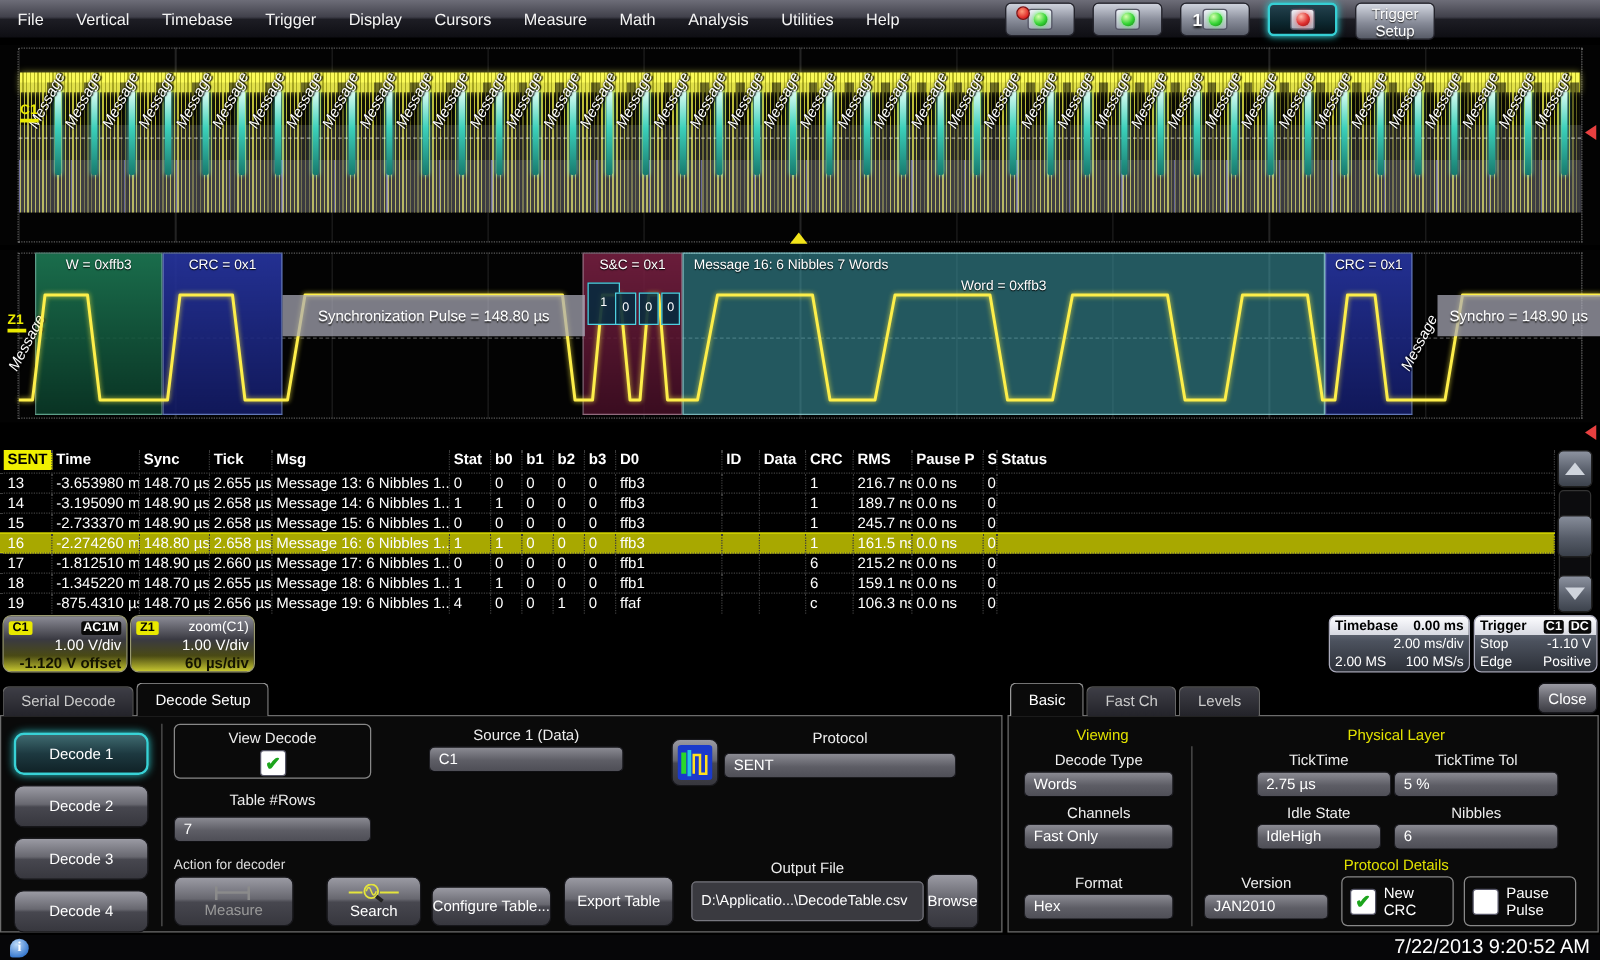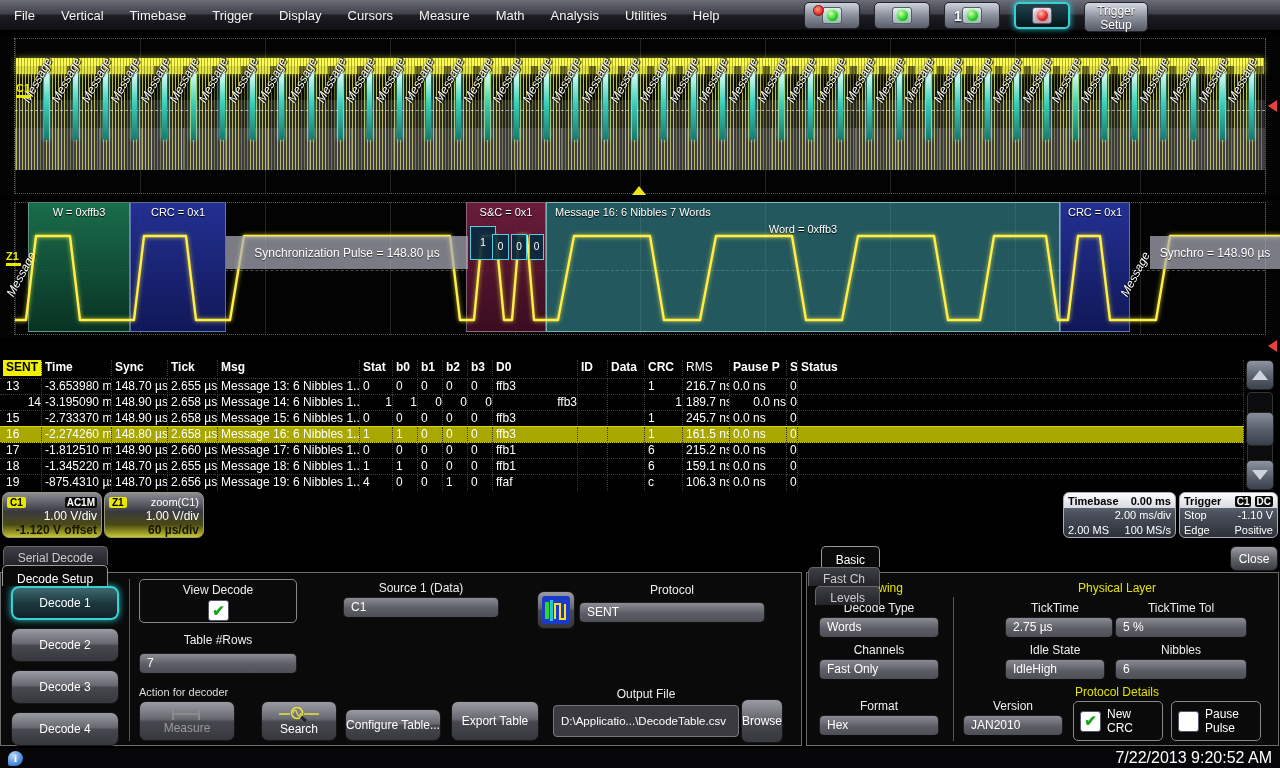--- a/index.html
+++ b/index.html
@@ -97,21 +97,21 @@
   .badge-blk {background:#0a0a0a; color:#fff; font-size:10px; font-weight:bold; padding:0 2px; border-radius:2px;}
   .desc-line1 {text-align:right; font-size:12px; color:#fff; height:14px; line-height:14px;}
   .desc-line2 {text-align:right; font-size:12px; color:#141400; font-weight:bold; height:14px; line-height:14px;}
   .info-box {position:absolute; top:492px; height:46px; border:1px solid #aab; border-radius:6px;
     background:linear-gradient(180deg,#8b919e 0%,#4c525e 45%,#2c3038 100%); overflow:hidden; font-size:11px;}
   .info-hdr {height:15px; background:linear-gradient(180deg,#fdfdff,#d8dae2); color:#000;
     display:flex; justify-content:space-between; align-items:center; padding:0 4px; font-size:11px; font-weight:bold;}
   .info-row {display:flex; justify-content:space-between; padding:0 4px; height:15px; line-height:15px; color:#fff; font-size:11px;}
 
   
-  .tabs-row {position:absolute; display:flex; align-items:flex-end; height:27px; z-index:5;flex-direction:column;}
+  .tabs-row {position:absolute; display:flex; align-items:flex-end; height:27px; z-index:5;}
   .tab {height:24px; padding:4px 14px 0; margin-right:2px; font-size:12px; color:#ccc; white-space:nowrap;
     background:linear-gradient(180deg,#3e3e46,#232329); border:1px solid #666; border-bottom:none; border-radius:5px 5px 0 0;}
   .tab.active {height:27px; padding-top:6px; background:#0a0a0a; color:#fff; border-color:#999; z-index:6; position:relative;}
   #dialog-body {position:absolute; left:0; top:572px; width:802px; height:174px; background:#0a0a0a; border:1px solid #6c6c6c;}
   #settings-body {position:absolute; left:806px; top:572px; width:473px; height:174px; background:#0a0a0a; border:1px solid #6c6c6c;}
   .vline {position:absolute; width:1px; background:#555;}
   .btn {position:absolute; border-radius:7px; border:1px solid #17171b;
     background:linear-gradient(180deg,#9b9ba4 0%,#686870 45%,#47474f 52%,#37373e 100%);
     color:#fff; font-size:12px; display:flex; flex-direction:column; align-items:center; justify-content:center; text-align:center;}
   .btn.disabled {color:#9a9a9a;}
@@ -343,21 +343,21 @@
       <div class="tbl-cell" style="left: 218px; width: 142px; font-weight: bold;">Msg</div>
       <div class="tbl-cell" style="left: 360px; width: 33px; font-weight: bold;">Stat</div>
       <div class="tbl-cell" style="left: 393px; width: 25px; font-weight: bold;">b0</div>
       <div class="tbl-cell" style="left: 418px; width: 25px; font-weight: bold;">b1</div>
       <div class="tbl-cell" style="left: 443px; width: 25px; font-weight: bold;">b2</div>
       <div class="tbl-cell" style="left: 468px; width: 25px; font-weight: bold;">b3</div>
       <div class="tbl-cell" style="left: 493px; width: 85px; font-weight: bold;">D0</div>
       <div class="tbl-cell" style="left: 578px; width: 30px; font-weight: bold;">ID</div>
       <div class="tbl-cell" style="left: 608px; width: 37px; font-weight: bold;">Data</div>
       <div class="tbl-cell" style="left: 645px; width: 38px; font-weight: bold;">CRC</div>
-      <div class="tbl-cell" style="left: 683px; width: 47px; font-weight: normal;">RMS</div>
+      <div class="tbl-cell" style="left: 683px; width: 47px; font-weight: bold;">RMS</div>
       <div class="tbl-cell" style="left: 730px; width: 57px; font-weight: bold;">Pause P</div>
       <div class="tbl-cell" style="left: 787px; width: 11px; font-weight: bold;">S</div>
       <div class="tbl-cell" style="left: 798px; width: 446px; font-weight: bold;">Status</div>
     </div>
     <div class="tbl-row" style="top: 20px;">
       <div class="tbl-cell" style="left: 3px; width: 39px;">13</div>
       <div class="tbl-cell" style="left: 42px; width: 70px;">-3.653980 ms</div>
       <div class="tbl-cell" style="left: 112px; width: 56px;">148.70 µs</div>
       <div class="tbl-cell" style="left: 168px; width: 50px;">2.655 µs</div>
       <div class="tbl-cell" style="left: 218px; width: 142px;">Message  13:  6 Nibbles  1...</div>
@@ -368,21 +368,21 @@
       <div class="tbl-cell" style="left: 468px; width: 25px;">0</div>
       <div class="tbl-cell" style="left: 493px; width: 85px;">ffb3</div>
       <div class="tbl-cell" style="left: 578px; width: 30px;"></div>
       <div class="tbl-cell" style="left: 608px; width: 37px;"></div>
       <div class="tbl-cell" style="left: 645px; width: 38px;">1</div>
       <div class="tbl-cell" style="left: 683px; width: 47px;">216.7 ns</div>
       <div class="tbl-cell" style="left: 730px; width: 57px;">0.0 ns</div>
       <div class="tbl-cell" style="left: 787px; width: 11px;">0</div>
       <div class="tbl-cell" style="left: 798px; width: 446px;"></div>
     </div>
-    <div class="tbl-row" style="top: 36px; text-align: right;">
+    <div class="tbl-row" style="top: 36px;">
       <div class="tbl-cell" style="left: 3px; width: 39px;">14</div>
       <div class="tbl-cell" style="left: 42px; width: 70px;">-3.195090 ms</div>
       <div class="tbl-cell" style="left: 112px; width: 56px;">148.90 µs</div>
       <div class="tbl-cell" style="left: 168px; width: 50px;">2.658 µs</div>
       <div class="tbl-cell" style="left: 218px; width: 142px;">Message  14:  6 Nibbles  1...</div>
       <div class="tbl-cell" style="left: 360px; width: 33px;">1</div>
       <div class="tbl-cell" style="left: 393px; width: 25px;">1</div>
       <div class="tbl-cell" style="left: 418px; width: 25px;">0</div>
       <div class="tbl-cell" style="left: 443px; width: 25px;">0</div>
       <div class="tbl-cell" style="left: 468px; width: 25px;">0</div>

